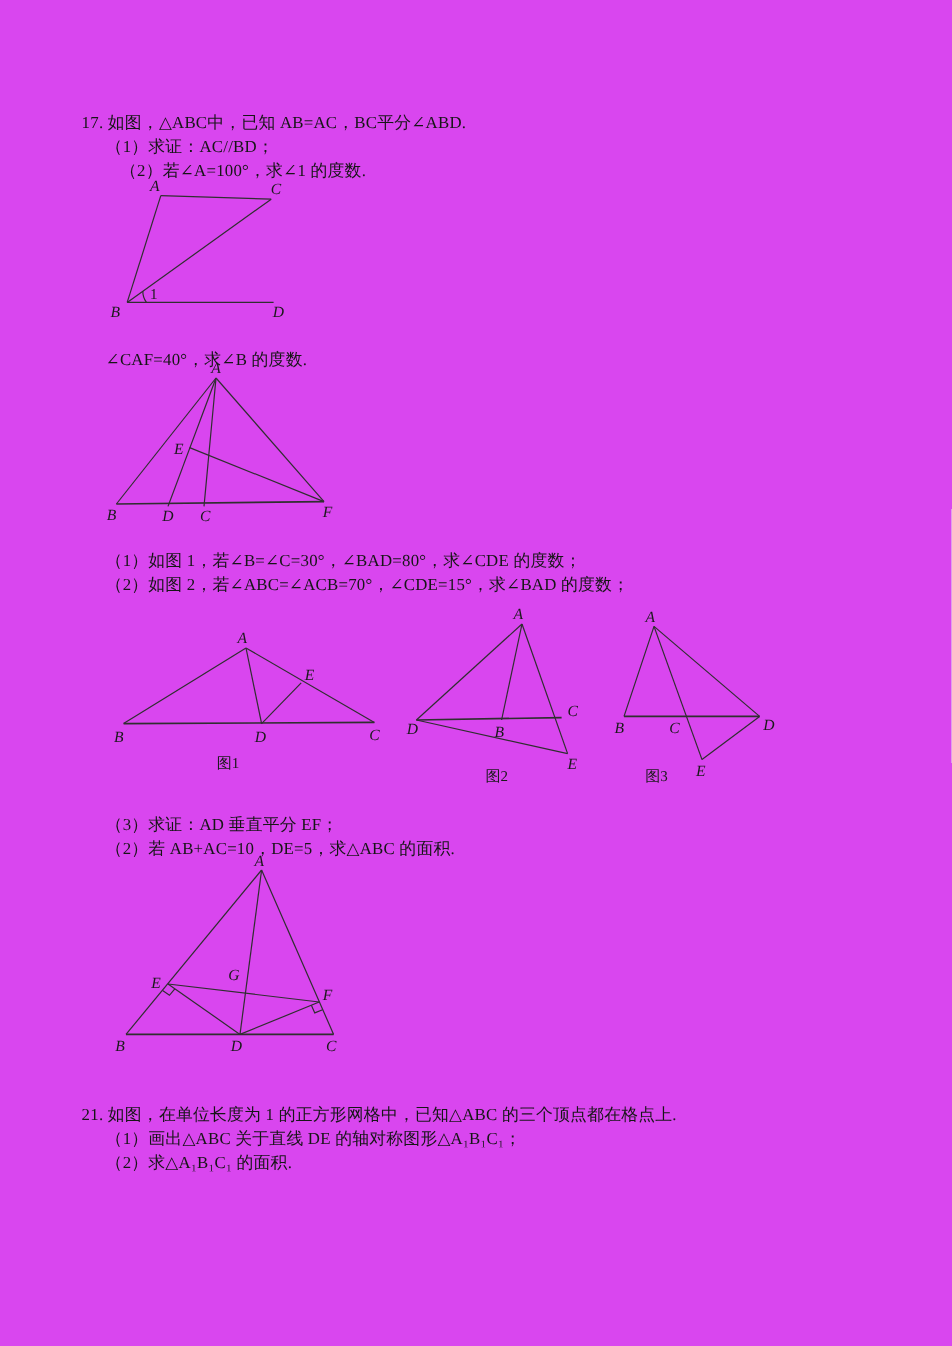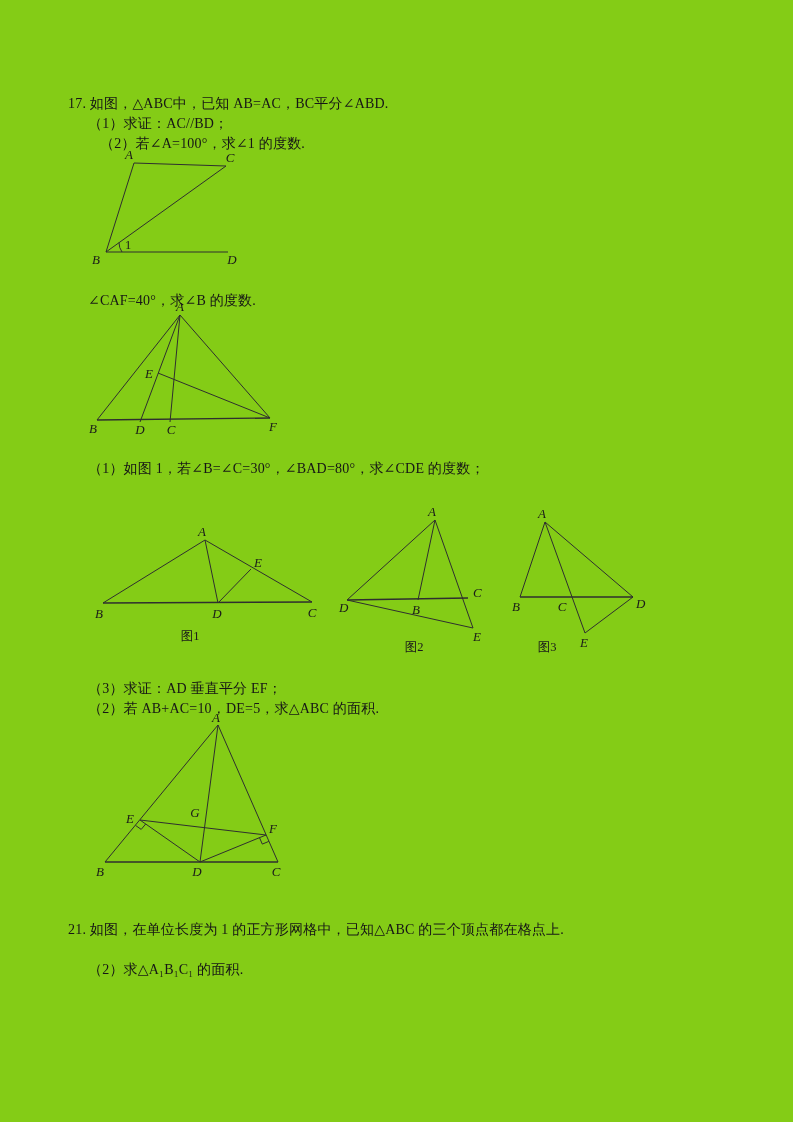--- a/index.html
+++ b/index.html
@@ -1,17 +1,17 @@
 <!DOCTYPE html>
 <html><head>
 <meta charset="utf-8">
 <style>
   html,body{margin:0;padding:0;background:#e8e8e8;}
   .page{
-    position:relative;width:793px;height:1122px;margin:0 auto;background:#84cc16;
+    position:relative;width:793px;height:1122px;margin:0 auto;background:#d946ef;
     font-family:"Liberation Serif","DejaVu Serif",serif;color:#161616;overflow:hidden;
   }
   .tline{
     position:absolute;font-size:14px;line-height:18px;white-space:pre;
     letter-spacing:.2px;
   }
   .fig{position:absolute;overflow:visible;}
   .fig line,.fig path,.fig polyline{stroke:#2f2f2f;stroke-width:1;fill:none;}
   .fig .base{stroke-width:1.4;}
   .vlabel{font-family:"Liberation Serif","DejaVu Serif",serif;font-style:italic;font-size:13px;fill:#1a1a1a;stroke:none;}
@@ -50,20 +50,21 @@
     <line x1="73" y1="71" x2="185" y2="116"></line>
     <text class="vlabel" x="95" y="9" text-anchor="middle">A</text>
     <text class="vlabel" x="8" y="131" text-anchor="middle">B</text>
     <text class="vlabel" x="55" y="132" text-anchor="middle">D</text>
     <text class="vlabel" x="86" y="132" text-anchor="middle">C</text>
     <text class="vlabel" x="188" y="129" text-anchor="middle">F</text>
     <text class="vlabel" x="64" y="76" text-anchor="middle">E</text>
   </svg>
 
   <div class="tline" style="left:88px;top:460px">（1）如图 1，若∠B=∠C=30°，∠BAD=80°，求∠CDE 的度数；</div>
+  <div class="tline" style="left:88px;top:480px">（2）如图 2，若∠ABC=∠ACB=70°，∠CDE=15°，求∠BAD 的度数；</div>
 
   <svg class="fig" style="left:90px;top:527px" width="240" height="120" viewBox="0 0 240 120">
     <line x1="13" y1="76" x2="115" y2="13"></line>
     <line x1="115" y1="13" x2="222" y2="75"></line>
     <line class="base" x1="13" y1="76" x2="222" y2="75"></line>
     <line x1="115" y1="13" x2="128" y2="76"></line>
     <line x1="128" y1="76" x2="161" y2="42"></line>
     <text class="vlabel" x="112" y="9" text-anchor="middle">A</text>
     <text class="vlabel" x="9" y="91" text-anchor="middle">B</text>
     <text class="vlabel" x="127" y="91" text-anchor="middle">D</text>
@@ -116,15 +117,16 @@
     <text class="vlabel" x="126" y="7" text-anchor="middle">A</text>
     <text class="vlabel" x="10" y="161" text-anchor="middle">B</text>
     <text class="vlabel" x="107" y="161" text-anchor="middle">D</text>
     <text class="vlabel" x="186" y="161" text-anchor="middle">C</text>
     <text class="vlabel" x="40" y="108" text-anchor="middle">E</text>
     <text class="vlabel" x="183" y="118" text-anchor="middle">F</text>
     <text class="vlabel" x="105" y="102" text-anchor="middle">G</text>
   </svg>
 
   <div class="tline" style="left:68px;top:921px">21. 如图，在单位长度为 1 的正方形网格中，已知△ABC 的三个顶点都在格点上.</div>
+  <div class="tline" style="left:88px;top:941px">（1）画出△ABC 关于直线 DE 的轴对称图形△A₁B₁C₁；</div>
   <div class="tline" style="left:88px;top:961px">（2）求△A₁B₁C₁ 的面积.</div>
 
 </div>
 
 </body></html>

